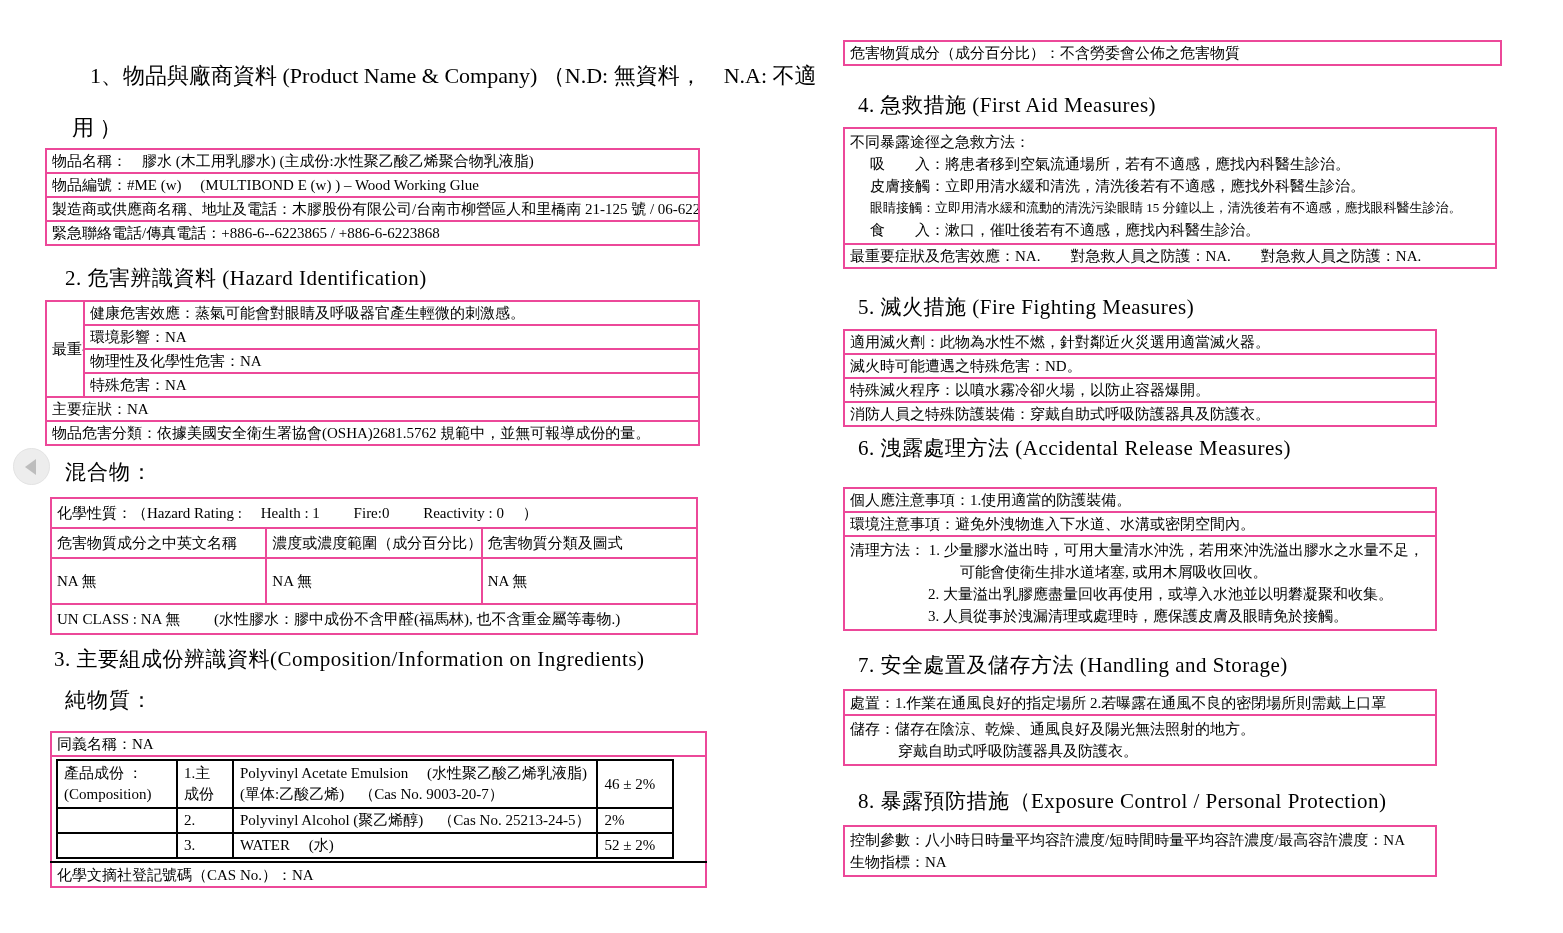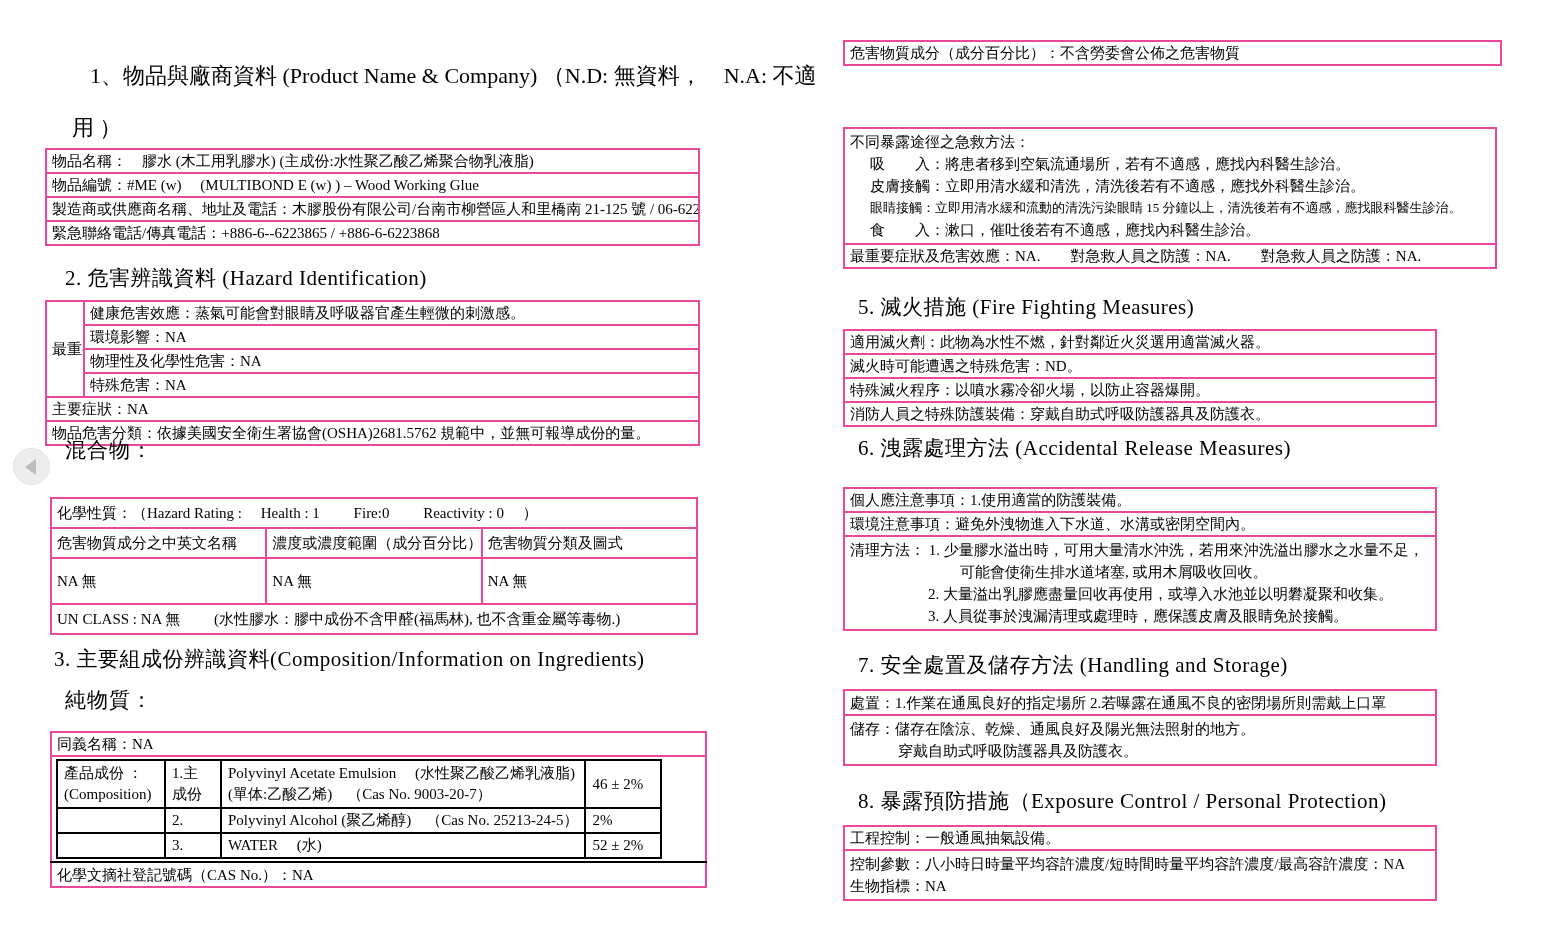--- a/index.html
+++ b/index.html
@@ -91,21 +91,21 @@
         </tr>
     <tr style="height:23px;">
           <td colspan="2">主要症狀：NA</td>
         </tr>
     <tr style="height:23px;">
           <td colspan="2">物品危害分類：依據美國安全衛生署協會(OSHA)2681.5762 規範中，並無可報導成份的量。</td>
         </tr>
   </tbody>
     </table>
 
-  <div class="abs sub-head" style="left:65px; top:436px;">混合物：</div>
+  <div class="abs sub-head" style="left:65px; top:458px;">混合物：</div>
 
   <table class="t abs" style="left:50px; top:497px; width:648px;">
     <tbody>
         <tr style="height:30px;">
           <td colspan="3">化學性質：（Hazard Rating :　 Health : 1　　 Fire:0　　 Reactivity : 0　 ）</td>
         </tr>
     <tr style="height:30px;">
       <td style="width:218px;">危害物質成分之中英文名稱</td>
       <td style="width:215px;">濃度或濃度範圍（成分百分比）</td>
       <td style="width:215px;">危害物質分類及圖式</td>
@@ -127,21 +127,21 @@
   <table class="t abs" style="left:50px; top:731px; width:657px;">
     <tbody>
     <tr style="height:22px;">
           <td>同義名稱：NA</td>
         </tr>
     <tr>
       <td style="padding:0; border-bottom:2px solid #000;">
         <table class="inner">
           <tbody>
                 <tr style="height:48px;">
-            <td style="width:108px;">
+            <td style="width:120px;">
               <div class="cell-lines">
                 <div>產品成份 ：</div>
                 <div>(Composition)</div>
               </div>
             </td>
             <td style="width:56px;">
               <div class="cell-lines">
                 <div>1.主</div>
                 <div>成份</div>
               </div>
@@ -177,20 +177,21 @@
     </table>
 
   <table class="t abs" style="left:843px; top:40px; width:659px;">
     <tbody>
         <tr style="height:24px;">
           <td>危害物質成分（成分百分比）：不含勞委會公佈之危害物質</td>
         </tr>
   </tbody>
     </table>
 
+  <div class="abs sec-title" style="left:858px; top:91px;">4. 急救措施 (First Aid Measures)</div>
 
   <table class="t abs" style="left:843px; top:127px; width:654px;">
     <tbody>
         <tr>
       <td style="white-space:normal; padding:2px 5px;">
         <div class="cell-lines" style="line-height:22px;">
           <div>不同暴露途徑之急救方法：</div>
           <div class="ind20">吸　　入：將患者移到空氣流通場所，若有不適感，應找內科醫生診治。</div>
           <div class="ind20">皮膚接觸：立即用清水緩和清洗，清洗後若有不適感，應找外科醫生診治。</div>
           <div class="ind20 line-sm">眼睛接觸：立即用清水緩和流動的清洗污染眼睛 15 分鐘以上，清洗後若有不適感，應找眼科醫生診治。</div>
@@ -261,23 +262,20 @@
         </div>
       </td>
     </tr>
   </tbody>
     </table>
 
   <div class="abs sec-title" style="left:858px; top:787px;">8. 暴露預防措施（Exposure Control / Personal Protection)</div>
 
   <table class="t abs" style="left:843px; top:825px; width:594px;">
     <tbody>
-        <tr style="height:23px;">
-          <td>工程控制：一般通風抽氣設備。</td>
-        </tr>
     <tr>
       <td style="white-space:normal; padding:2px 5px;">
         <div class="cell-lines" style="line-height:22px;">
           <div>控制參數：八小時日時量平均容許濃度/短時間時量平均容許濃度/最高容許濃度：NA</div>
           <div>生物指標：NA</div>
         </div>
       </td>
     </tr>
   </tbody>
     </table>

